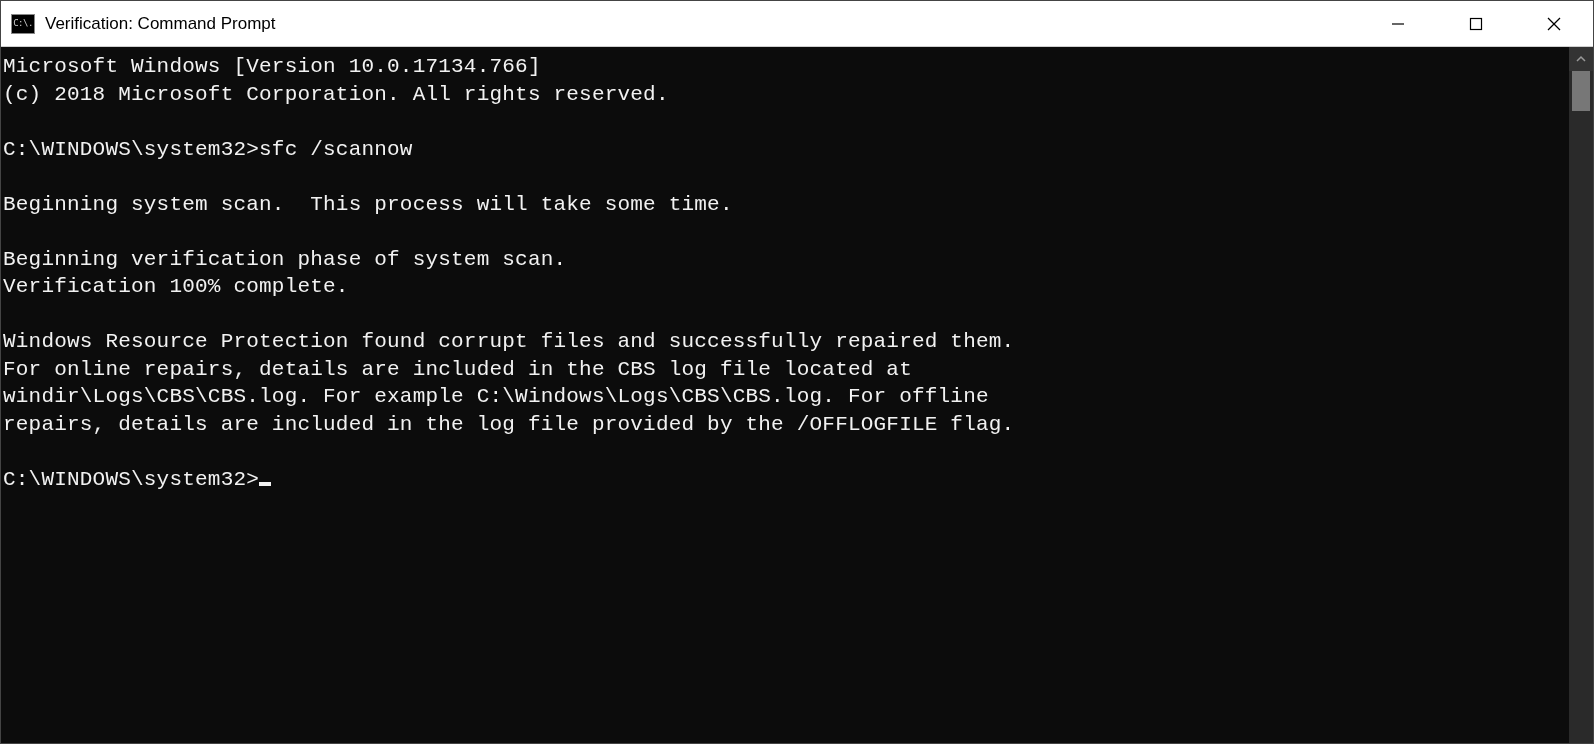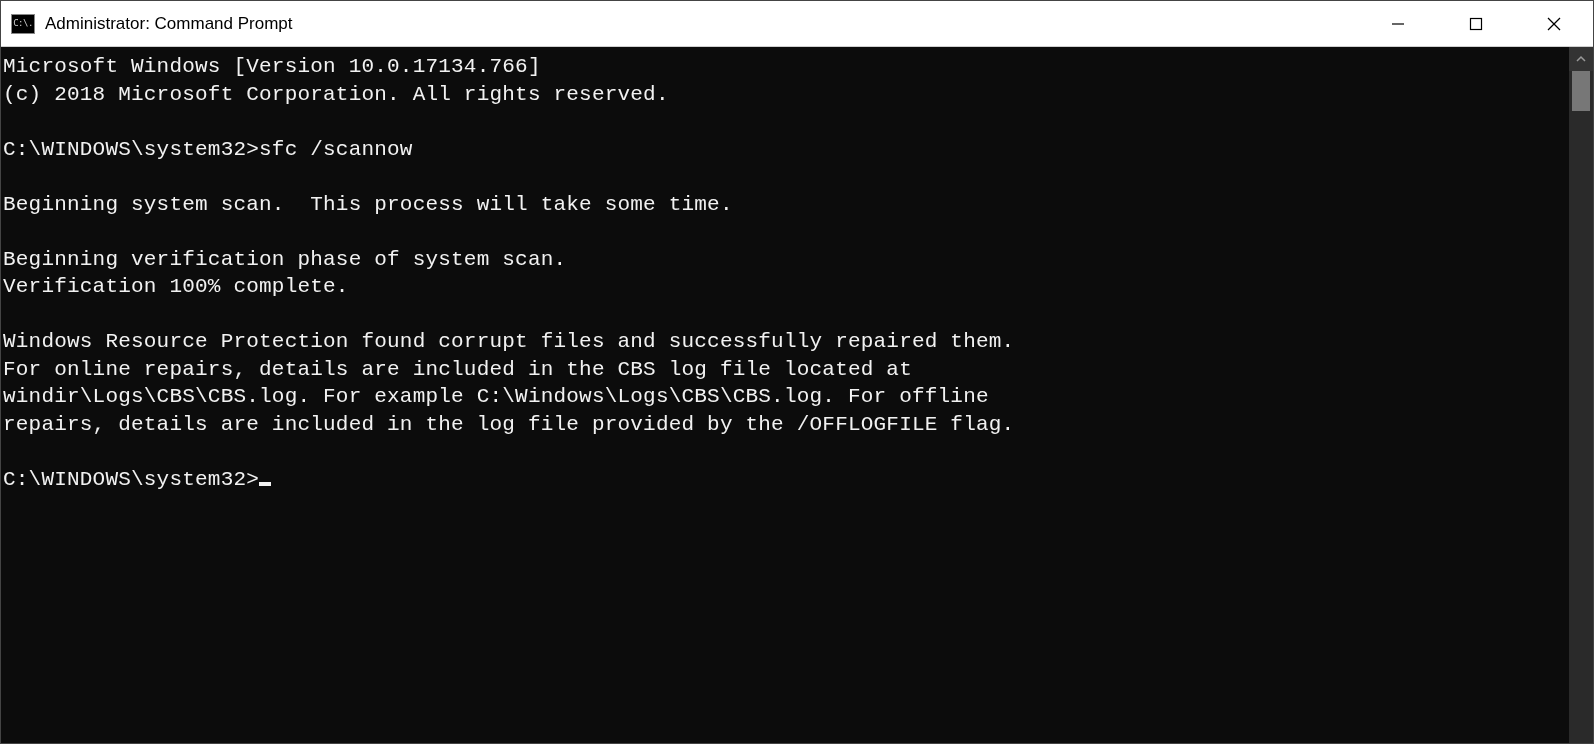--- a/index.html
+++ b/index.html
@@ -110,21 +110,21 @@
     margin-bottom: -1px;
   }
 </style>
 </head>
 <body>
 
 <div class="titlebar">
   <div class="titlebar-icon">
     <span class="titlebar-icon-text">C:\.</span>
   </div>
-  <div class="titlebar-title">Administrator: Command Prompt</div>
+  <div class="titlebar-title">Verification: Command Prompt</div>
   <div class="titlebar-spacer"></div>
   <div class="win-btn">
     <svg viewBox="0 0 14 14">
         <line x1="1" y1="7" x2="13" y2="7" stroke="currentColor" stroke-width="1.2"></line>
       </svg>
   </div>
   <div class="win-btn">
     <svg viewBox="0 0 14 14">
         <rect x="1.5" y="1.5" width="11" height="11" fill="none" stroke="currentColor" stroke-width="1.2"></rect>
       </svg>

